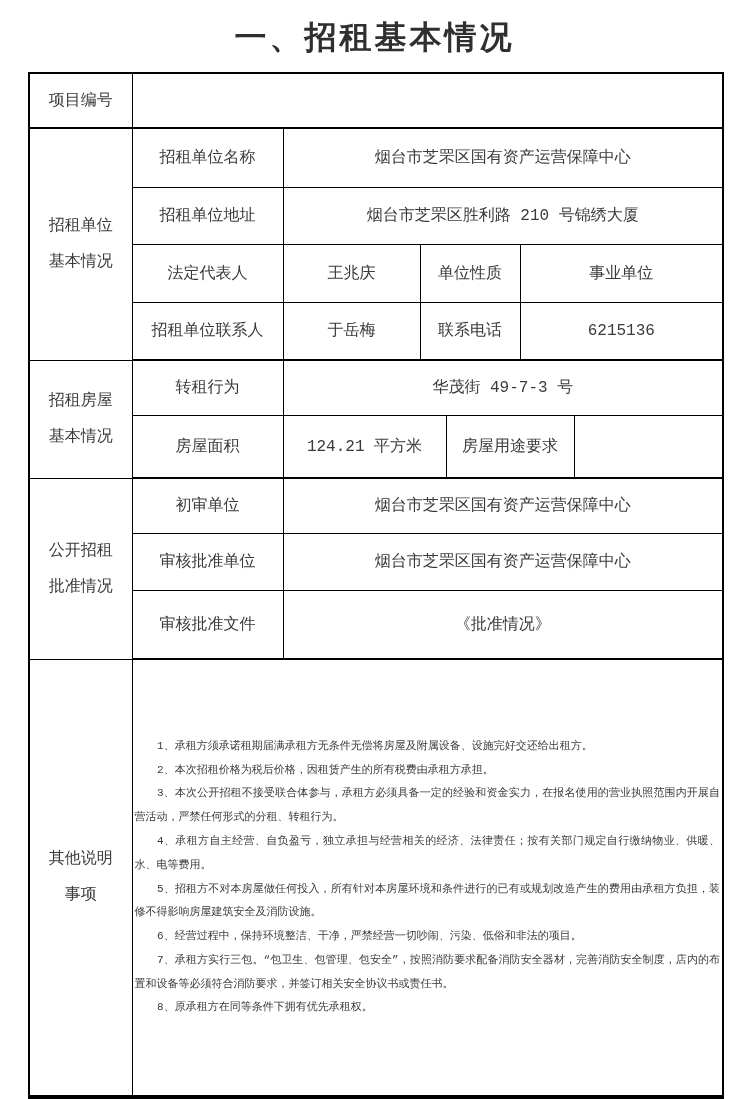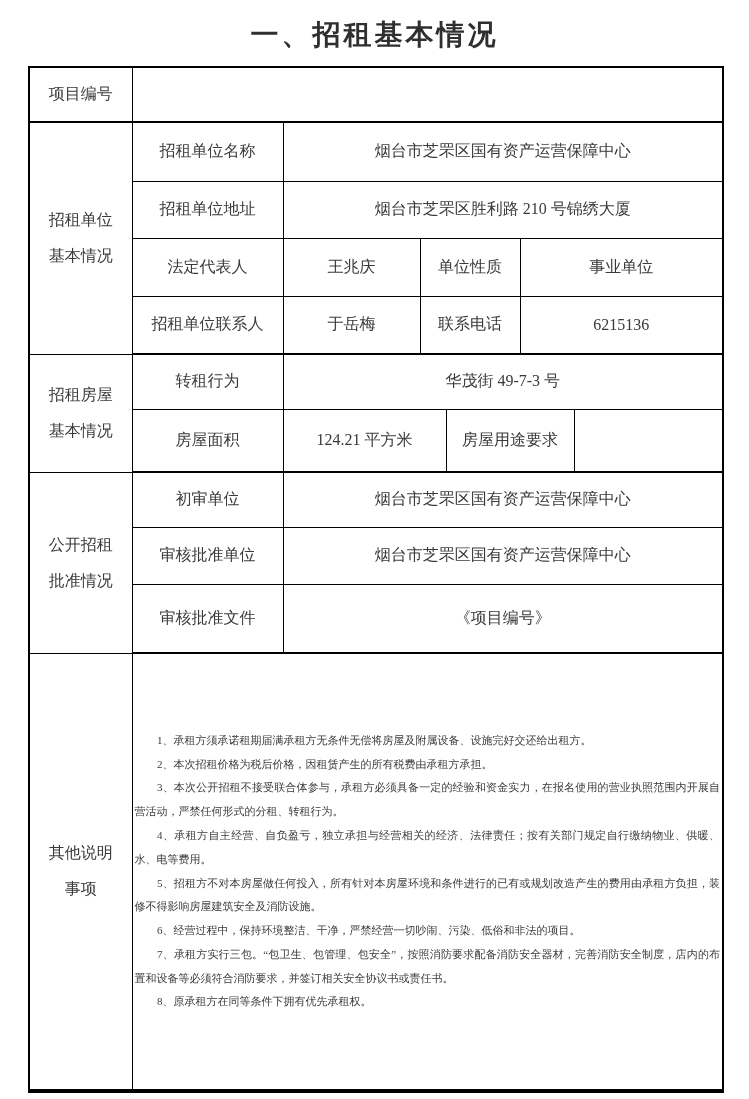--- a/index.html
+++ b/index.html
@@ -3,33 +3,34 @@
 <meta charset="utf-8">
 <style>
   html,body{margin:0;padding:0;}
   body{
     width:749px;height:1099px;background:#ffffff;
     font-family:"Liberation Serif","DejaVu Serif",serif;
     color:#3a3a3a;position:relative;overflow:hidden;
   }
   .page-title{
     margin:16px 0 12px 0;text-align:center;
-    font-size:28px;font-weight:600;letter-spacing:3px;color:#2f2f2f;
+    font-size:32px;font-weight:600;letter-spacing:3px;color:#2f2f2f;
   }
   table.doc{
     border-collapse:collapse;table-layout:fixed;
     margin:12px 0 0 28px;width:694px;
     border:2px solid #000;border-bottom:4px solid #000;
   }
   table.doc td{
     border:1px solid #000;
     text-align:center;vertical-align:middle;
     font-size:16px;color:#3a3a3a;
     padding:0 2px;overflow:hidden;
     word-break:break-all;
+    font-family:Liberation Mono, monospace;
   }
   tr.sect-end td{border-bottom-width:2px;}
   .vhead{white-space:pre-line;line-height:36px;}
   td.notes-cell{
     text-align:left;vertical-align:top;
     padding:9px 7px 4px 7px;
   }
   .notes-cell p{
     margin:0;font-size:11px;line-height:23.8px;
     text-indent:2.05em;text-align:justify;color:#3a3a3a;
@@ -102,21 +103,21 @@
 批准情况</td>
     <td>初审单位</td>
     <td colspan="5">烟台市芝罘区国有资产运营保障中心</td>
   </tr>
   <tr style="height:57px">
     <td>审核批准单位</td>
     <td colspan="5">烟台市芝罘区国有资产运营保障中心</td>
   </tr>
   <tr class="sect-end" style="height:69px">
     <td>审核批准文件</td>
-    <td colspan="5">《项目编号》</td>
+    <td colspan="5">《批准情况》</td>
   </tr>
 
   <tr style="height:438px">
     <td class="vhead">其他说明
 事项</td>
     <td colspan="6" class="notes-cell">
           <p>1、承租方须承诺租期届满承租方无条件无偿将房屋及附属设备、设施完好交还给出租方。</p>
           <p>2、本次招租价格为税后价格，因租赁产生的所有税费由承租方承担。</p>
           <p>3、本次公开招租不接受联合体参与，承租方必须具备一定的经验和资金实力，在报名使用的营业执照范围内开展自营活动，严禁任何形式的分租、转租行为。</p>
           <p>4、承租方自主经营、自负盈亏，独立承担与经营相关的经济、法律责任；按有关部门规定自行缴纳物业、供暖、水、电等费用。</p>

